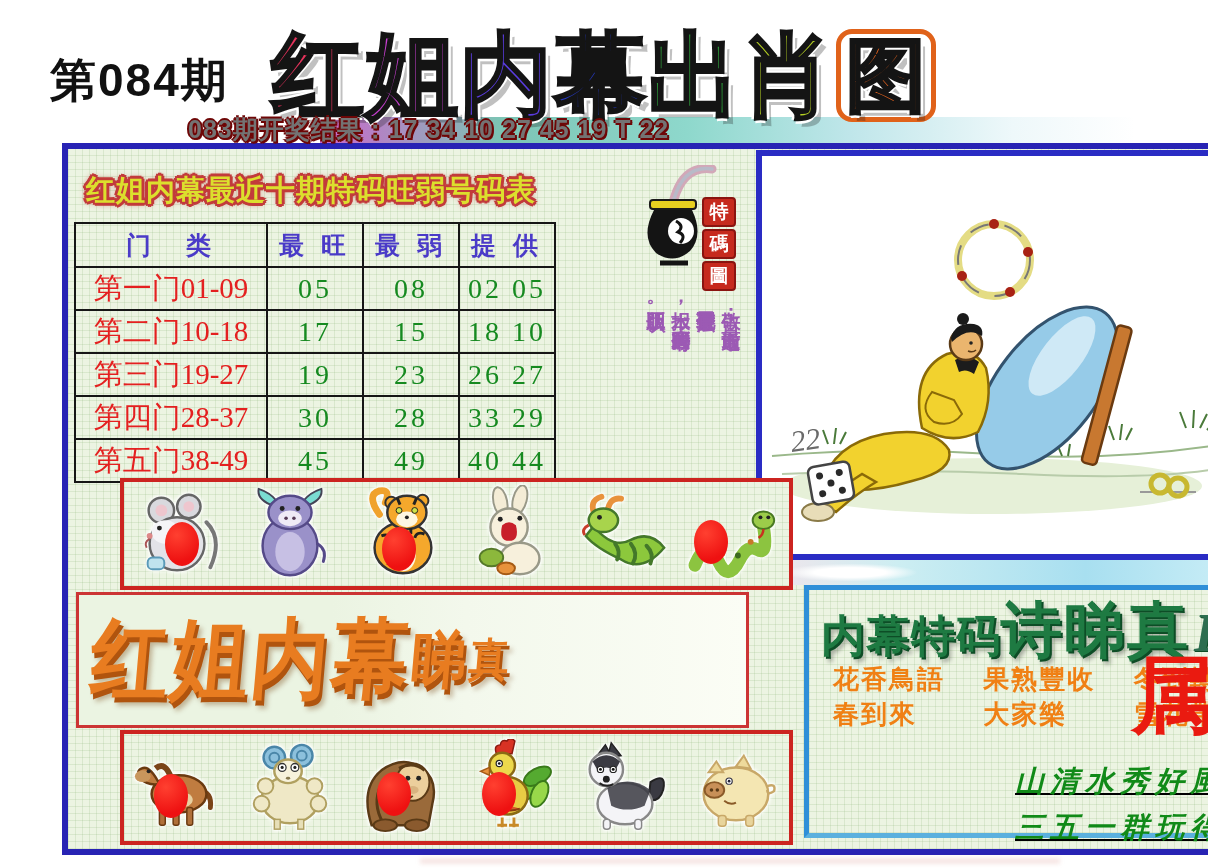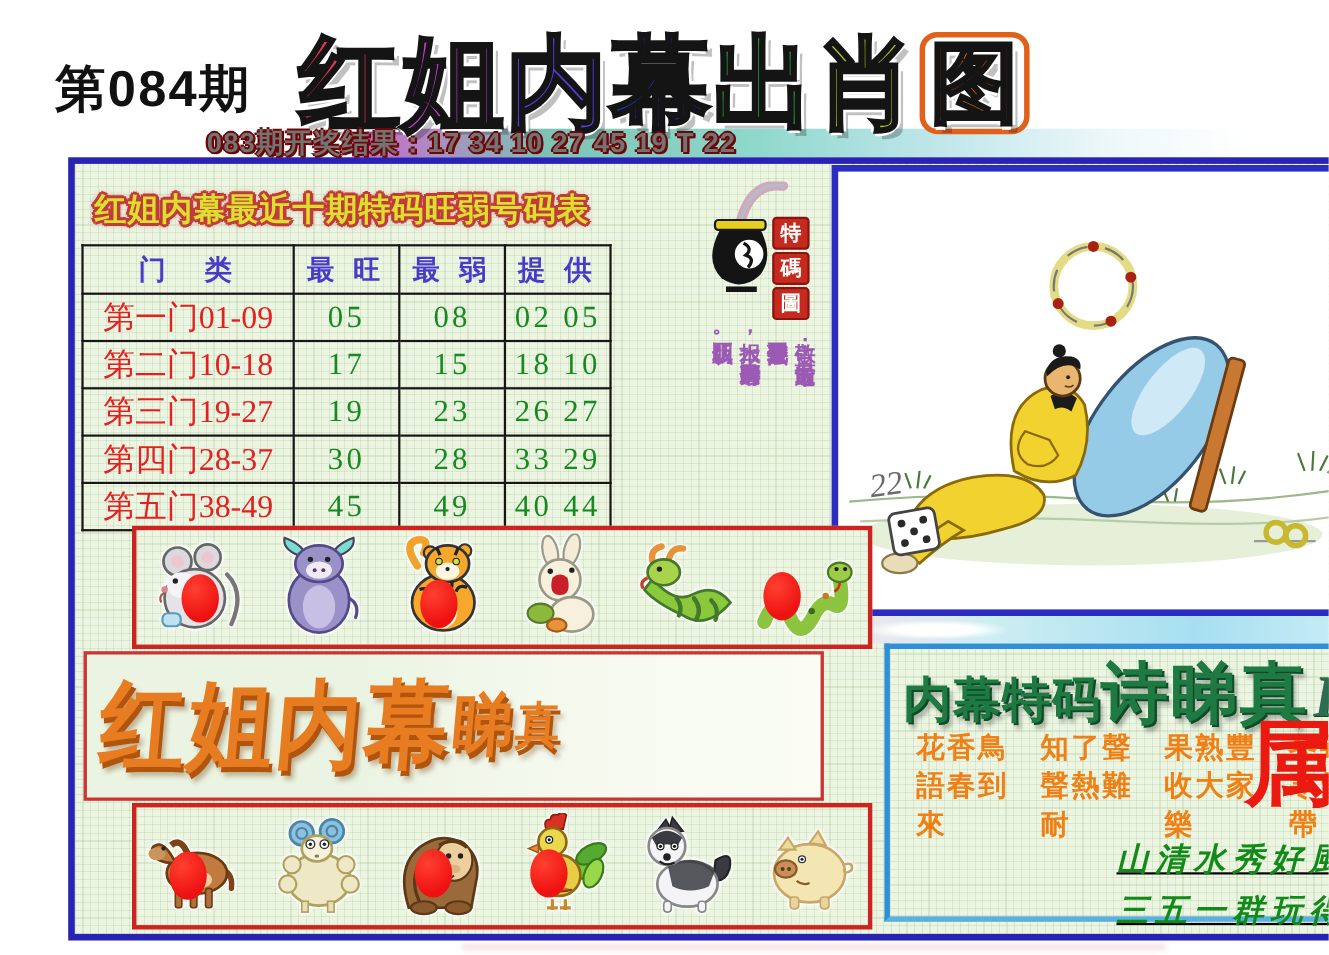--- a/index.html
+++ b/index.html
@@ -424,21 +424,20 @@
     </div>
 
     <div class="poem-panel grid-bg">
       <div class="poem-title">
         <span class="small">内幕特码</span>
           <span class="big">诗睇真</span>
           <span class="flourish">D</span>
       </div>
       <div class="poem-lines">
           <div class="poem-line">花香鳥語春到來</div>
-          <div class="poem-line">知了聲聲熱難耐</div>
           <div class="poem-line">果熟豐收大家樂</div>
           <div class="poem-line">冬到轉寒雪花帶</div>
         </div>
       <div class="big-char">属</div>
       <div class="couplet">
           <div>山清水秀好風光</div>
           <div>三五一群玩得歡</div>
         </div>
     </div>
   </div>

